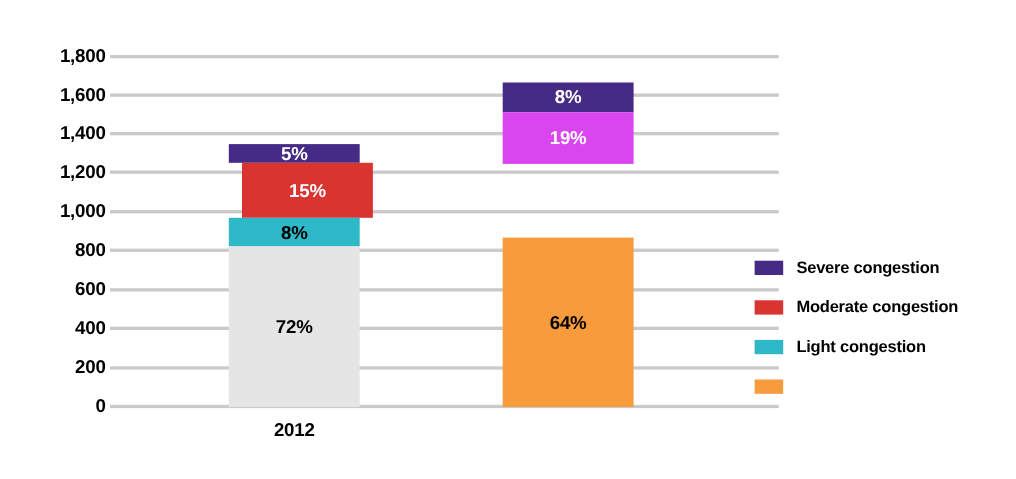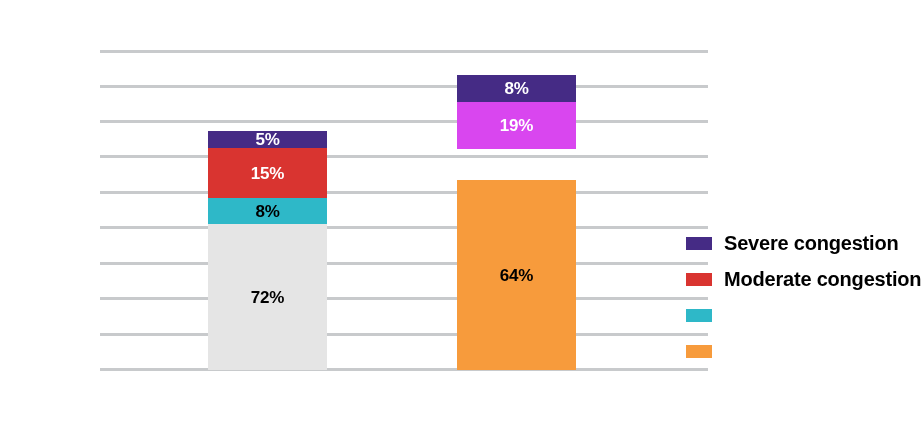--- a/index.html
+++ b/index.html
@@ -109,86 +109,100 @@
     display: flex;
     align-items: center;
   }
   .legend-swatch {
     width: 26px;
     height: 13px;
     flex: 0 0 auto;
   }
   .legend-text {
     margin-left: 12px;
-    font-size: 20px;
+    font-size: 15px;
     font-weight: bold;
     color: #000000;
     line-height: 1;
     white-space: nowrap;
     letter-spacing: -0.2px;
   }
 </style>
 </head>
 <body>
 
 <div id="chart-root">
 
+  <div class="y-labels">
+    <div class="y-label" style="top:51px;">1,800</div>
+    <div class="y-label" style="top:86px;">1,600</div>
+    <div class="y-label" style="top:121px;">1,400</div>
+    <div class="y-label" style="top:156px;">1,200</div>
+    <div class="y-label" style="top:192px;">1,000</div>
+    <div class="y-label" style="top:227px;">800</div>
+    <div class="y-label" style="top:263px;">600</div>
+    <div class="y-label" style="top:298px;">400</div>
+    <div class="y-label" style="top:334px;">200</div>
+    <div class="y-label" style="top:369px;">0</div>
+  </div>
 
   <div class="plot">
 
     <div class="gridline" style="top:50px;"></div>
     <div class="gridline" style="top:85px;"></div>
     <div class="gridline" style="top:120px;"></div>
     <div class="gridline" style="top:155px;"></div>
     <div class="gridline" style="top:191px;"></div>
     <div class="gridline" style="top:226px;"></div>
     <div class="gridline" style="top:262px;"></div>
     <div class="gridline" style="top:297px;"></div>
     <div class="gridline" style="top:333px;"></div>
     <div class="gridline axis-zero" style="top:368px;"></div>
 
     <div class="bar-group" style="left:108px; width:119px; height:295px;">
       <div class="segment" style="bottom:222px; height:17px; background:#452B85;">
         <span class="segment-label label-light">5%</span>
       </div>
-      <div class="segment" style="bottom:172px; height:50px; background:#D93430;">
+      <div class="segment" style="bottom:172px; height:50px; background:#D93430;margin-left:12px;">
         <span class="segment-label label-light">15%</span>
       </div>
       <div class="segment" style="bottom:146px; height:26px; background:#2EB8C8;">
         <span class="segment-label label-dark">8%</span>
       </div>
       <div class="segment" style="bottom:0px; height:146px; background:#e5e5e5;">
         <span class="segment-label label-dark">72%</span>
       </div>
     </div>
 
     <div class="bar-group" style="left:357px; width:119px; height:295px;">
       <div class="segment" style="bottom:268px; height:27px; background:#452B85;">
         <span class="segment-label label-light">8%</span>
       </div>
       <div class="segment" style="bottom:221px; height:47px; background:#d946ef;">
         <span class="segment-label label-light">19%</span>
       </div>
-      <div class="segment" style="bottom:0px; height:190px; background:#F79B3C;">
+      <div class="segment" style="bottom:0px; height:154px; background:#F79B3C;">
         <span class="segment-label label-dark">64%</span>
       </div>
     </div>
 
+    <div class="cat-label" style="left:108px; width:119px;">2012</div>
   </div>
 
   <div class="legend">
     <div class="legend-item">
       <span class="legend-swatch" style="background:#452B85;"></span>
       <span class="legend-text">Severe congestion</span>
     </div>
     <div class="legend-item">
       <span class="legend-swatch" style="background:#D93430;"></span>
       <span class="legend-text">Moderate congestion</span>
     </div>
     <div class="legend-item">
       <span class="legend-swatch" style="background:#2EB8C8;"></span>
+      <span class="legend-text">Light congestion</span>
     </div>
     <div class="legend-item">
       <span class="legend-swatch" style="background:#F79B3C;"></span>
     </div>
   </div>
 
 </div>
 
 </body></html>

